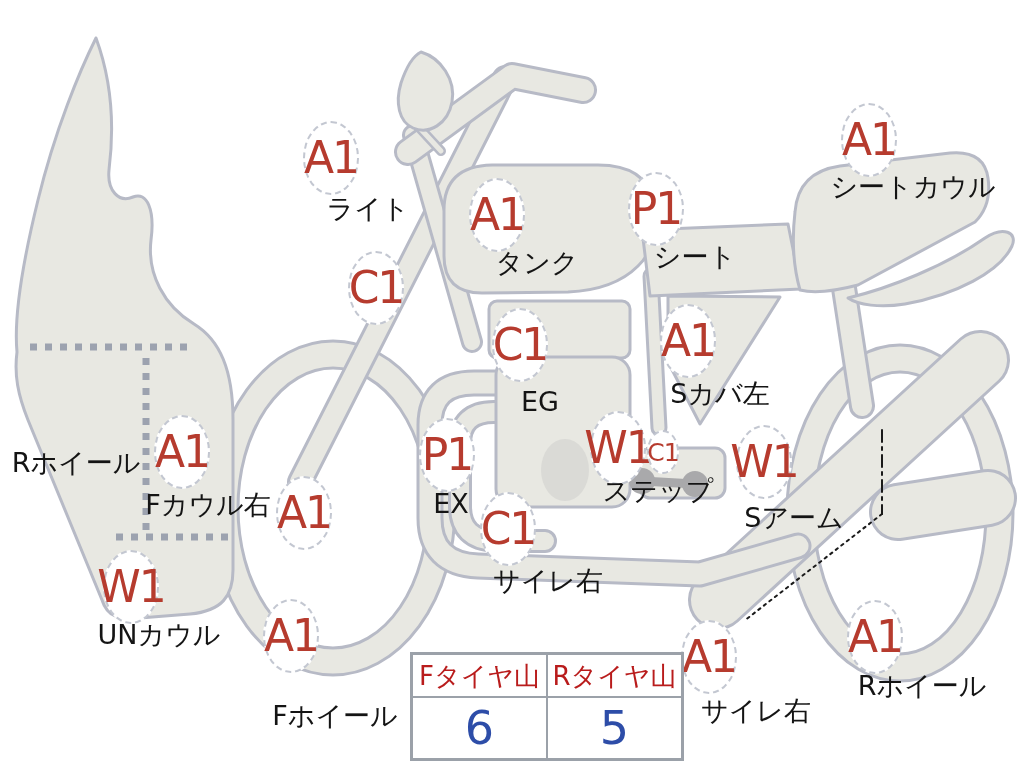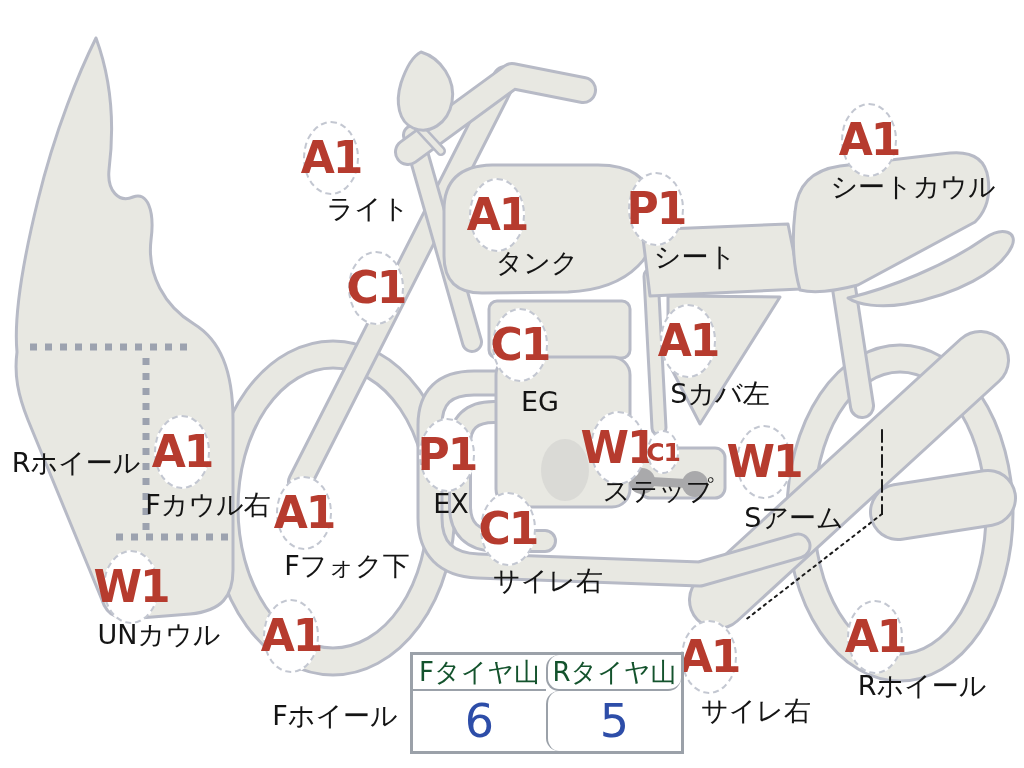--- a/index.html
+++ b/index.html
@@ -8,40 +8,40 @@
     font-family:"DejaVu Sans","Liberation Sans",sans-serif;
   }
   .stage svg{position:absolute;left:0;top:0;}
   .oval{
     position:absolute;width:56px;height:74px;border-radius:50%;
     background:#fff;border:2px dashed #c3c7d1;box-sizing:border-box;
     display:flex;align-items:center;justify-content:center;
     z-index:3;
   }
   .oval .code{
-    color:#b63b2e;font-size:44px;font-weight:700;letter-spacing:-2px;line-height:1;
+    color:#b63b2e;font-size:44px;font-weight:400;letter-spacing:-2px;line-height:1;
   }
   .oval.small{width:32px;height:44px;}
   .oval.small .code{font-size:25px;letter-spacing:-1px;}
   .part-label{
     position:absolute;transform:translateX(-50%);white-space:nowrap;
     color:#141414;font-size:27px;font-weight:500;line-height:1;z-index:4;
   }
   .tire-table{
     position:absolute;left:410px;top:652px;width:274px;z-index:5;
     background:#fff;border:3px solid #9ba1a9;box-sizing:border-box;
   }
   .tt-row{display:flex;}
-  .tt-row.head .tt-cell{height:36px;font-size:26px;color:#14532d;border-bottom:2px solid #9ba1a9;}
+  .tt-row.head .tt-cell{height:43px;font-size:26px;color:#b91c1c;border-bottom:2px solid #9ba1a9;}
   .tt-row.vals .tt-cell{height:60px;font-size:46px;color:#2d4da8;}
   .tt-cell{
     flex:1;display:flex;align-items:center;justify-content:center;
     box-sizing:border-box;font-weight:500;line-height:1;
   }
-  .tt-cell + .tt-cell{border-left:2px solid #9ba1a9;border-radius:13px;}
+  .tt-cell + .tt-cell{border-left:2px solid #9ba1a9;}
 </style>
 </head>
 <body>
 
 <div class="stage">
 
   <svg width="1024" height="768" viewBox="0 0 1024 768">
     <g fill="none" stroke-linecap="round" stroke-linejoin="round">
 
       <g>
@@ -180,21 +180,20 @@
   <div class="part-label" style="left:658px;top:477px">ステップ</div>
 
   <div class="oval" style="left:736px;top:425px">
       <span class="code">W1</span>
     </div>
   <div class="part-label" style="left:794px;top:504px">Sアーム</div>
 
   <div class="oval" style="left:276px;top:476px">
       <span class="code">A1</span>
     </div>
-  <div class="part-label" style="left:347px;top:552px">Fフォク下</div>
 
   <div class="oval" style="left:480px;top:492px">
       <span class="code">C1</span>
     </div>
   <div class="part-label" style="left:548px;top:567px">サイレ右</div>
 
   <div class="oval" style="left:103px;top:550px">
       <span class="code">W1</span>
     </div>
   <div class="part-label" style="left:159px;top:621px">UNカウル</div>

